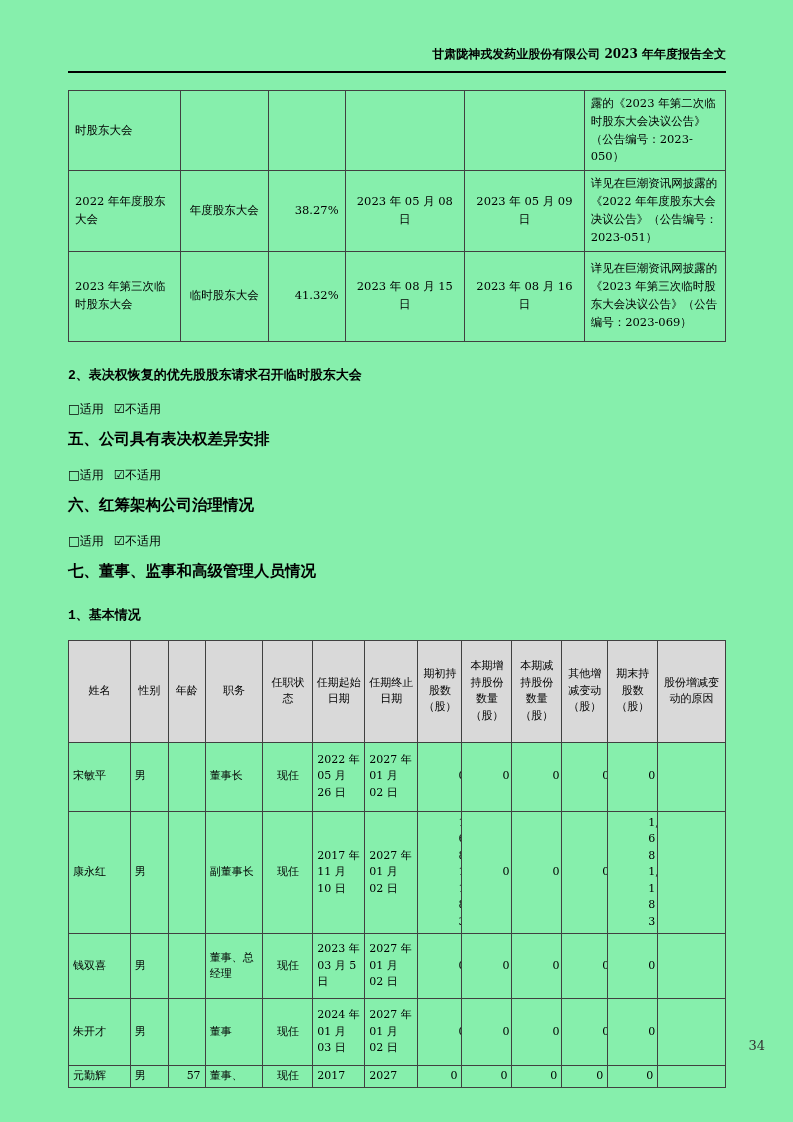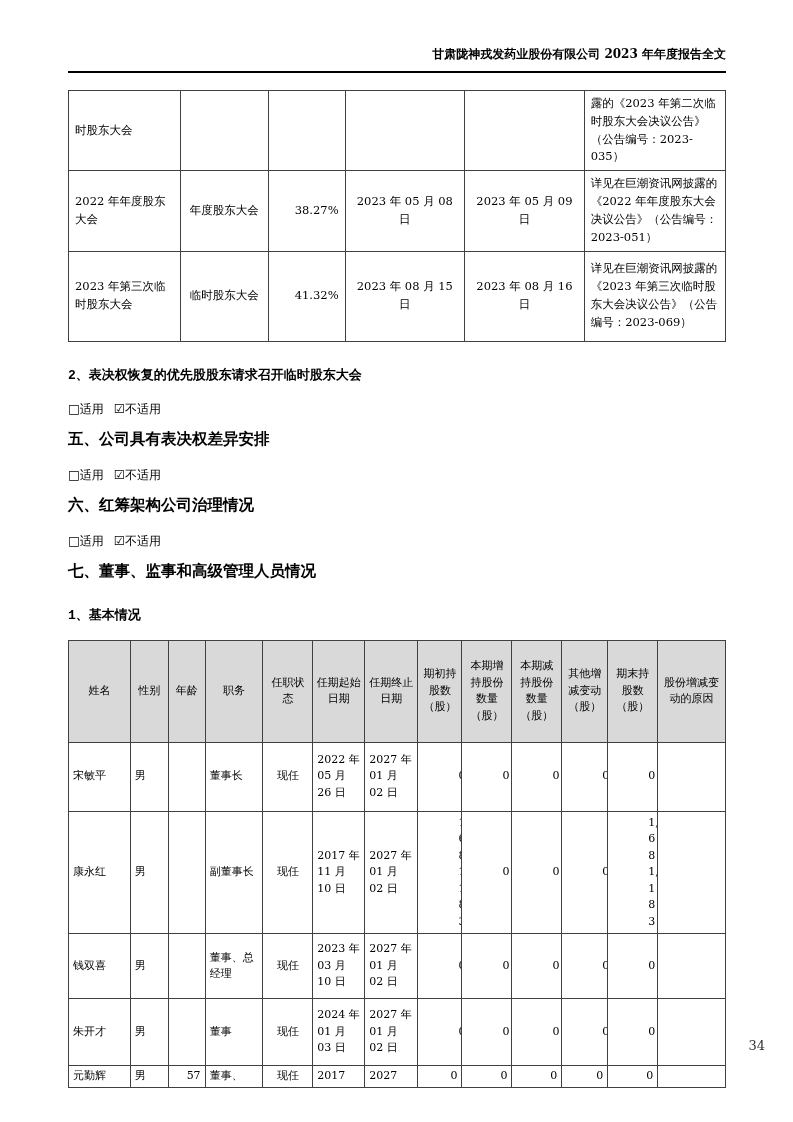--- a/index.html
+++ b/index.html
@@ -1,19 +1,19 @@
 <!DOCTYPE html>
 <html><head>
 <meta charset="utf-8">
 <style>
   * { margin:0; padding:0; box-sizing:border-box; }
   html,body { background:#8a8a8a; }
   .page {
     width:793px; height:1122px; position:relative; margin:0 auto;
-    background:#ffffff; color:#000;
+    background:#86efac; color:#000;
     font-family:"DejaVu Serif", serif;
     padding:46px 67px 0 68px; overflow:hidden;
   }
   .doc-header {
     text-align:right; font-size:12px; font-weight:bold;
     padding-bottom:8px; border-bottom:2.5px solid #000;
   }
   table { border-collapse:collapse; width:100%; table-layout:fixed; }
   td,th { border:1px solid #404040; vertical-align:middle; overflow:hidden; }
 
@@ -68,21 +68,21 @@
         <col style="width:18.2%">
         <col style="width:21.5%">
     </colgroup>
     <tbody>
       <tr class="r0">
         <td class="c-sess">时股东大会</td>
         <td class="c-type"></td>
         <td class="c-ratio"></td>
         <td class="c-date"></td>
         <td class="c-date"></td>
-        <td class="c-disc">露的《2023 年第二次临时股东大会决议公告》（公告编号：2023-035）</td>
+        <td class="c-disc">露的《2023 年第二次临时股东大会决议公告》（公告编号：2023-050）</td>
       </tr>
       <tr class="r1">
         <td class="c-sess">2022 年年度股东大会</td>
         <td class="c-type">年度股东大会</td>
         <td class="c-ratio">38.27%</td>
         <td class="c-date">2023 年 05 月 08 日</td>
         <td class="c-date">2023 年 05 月 09 日</td>
         <td class="c-disc">详见在巨潮资讯网披露的《2022 年年度股东大会决议公告》（公告编号：2023-051）</td>
       </tr>
       <tr class="r2">
@@ -181,21 +181,21 @@
         <td class="num">0</td>
         <td class="num">1,681,183</td>
         <td></td>
       </tr>
       <tr class="dr2">
         <td>钱双喜</td>
         <td>男</td>
         <td class="num">39</td>
         <td>董事、总经理</td>
         <td class="ctr">现任</td>
-        <td>2023 年 03 月 10 日</td>
+        <td>2023 年 03 月 5 日</td>
         <td>2027 年 01 月 02 日</td>
         <td class="num">0</td>
         <td class="num">0</td>
         <td class="num">0</td>
         <td class="num">0</td>
         <td class="num">0</td>
         <td></td>
       </tr>
       <tr class="dr3">
         <td>朱开才</td>

